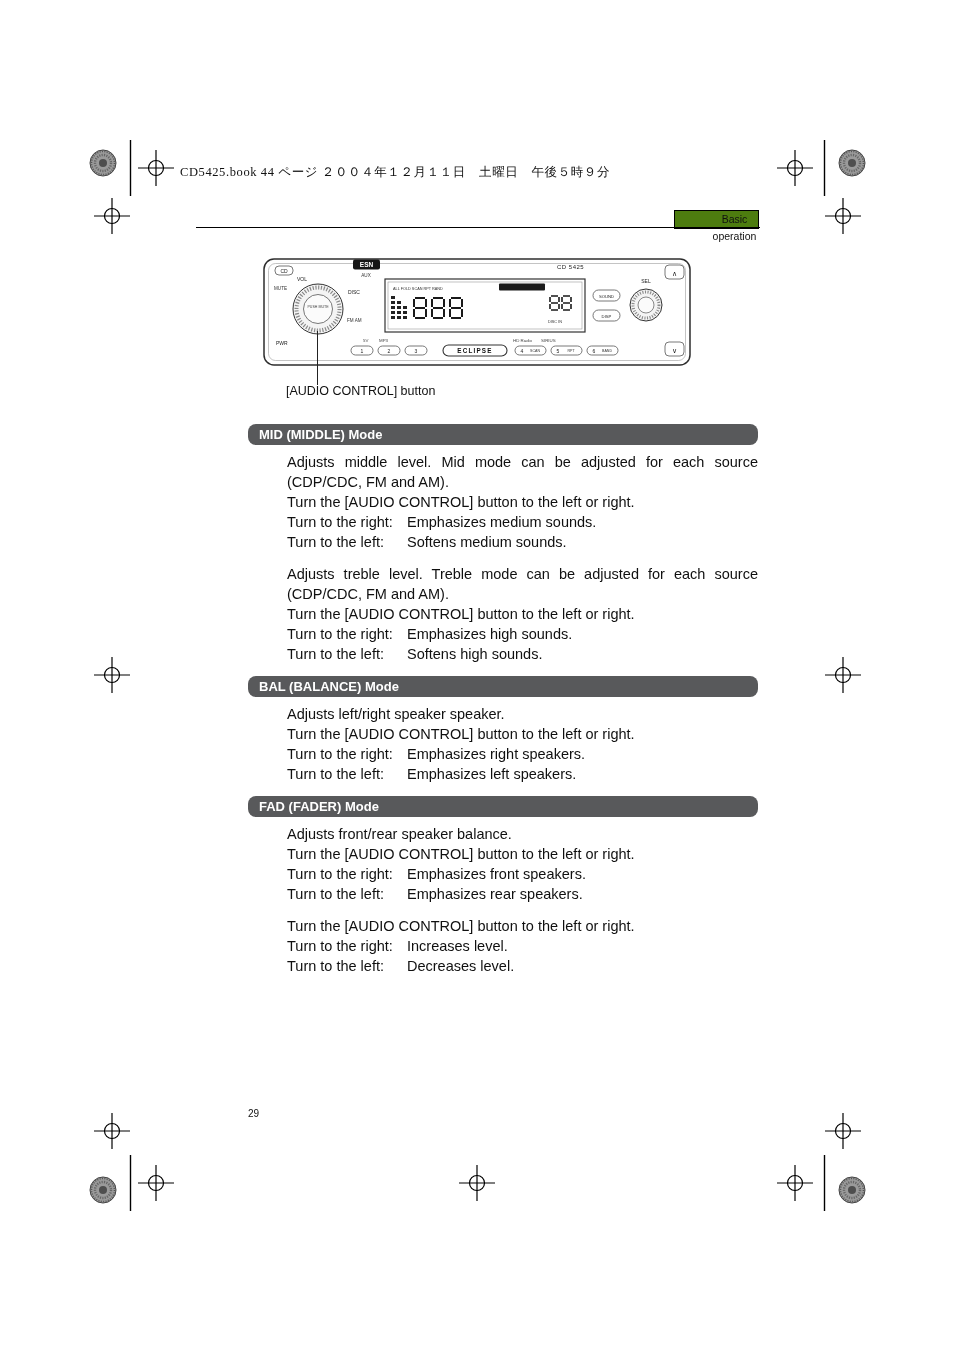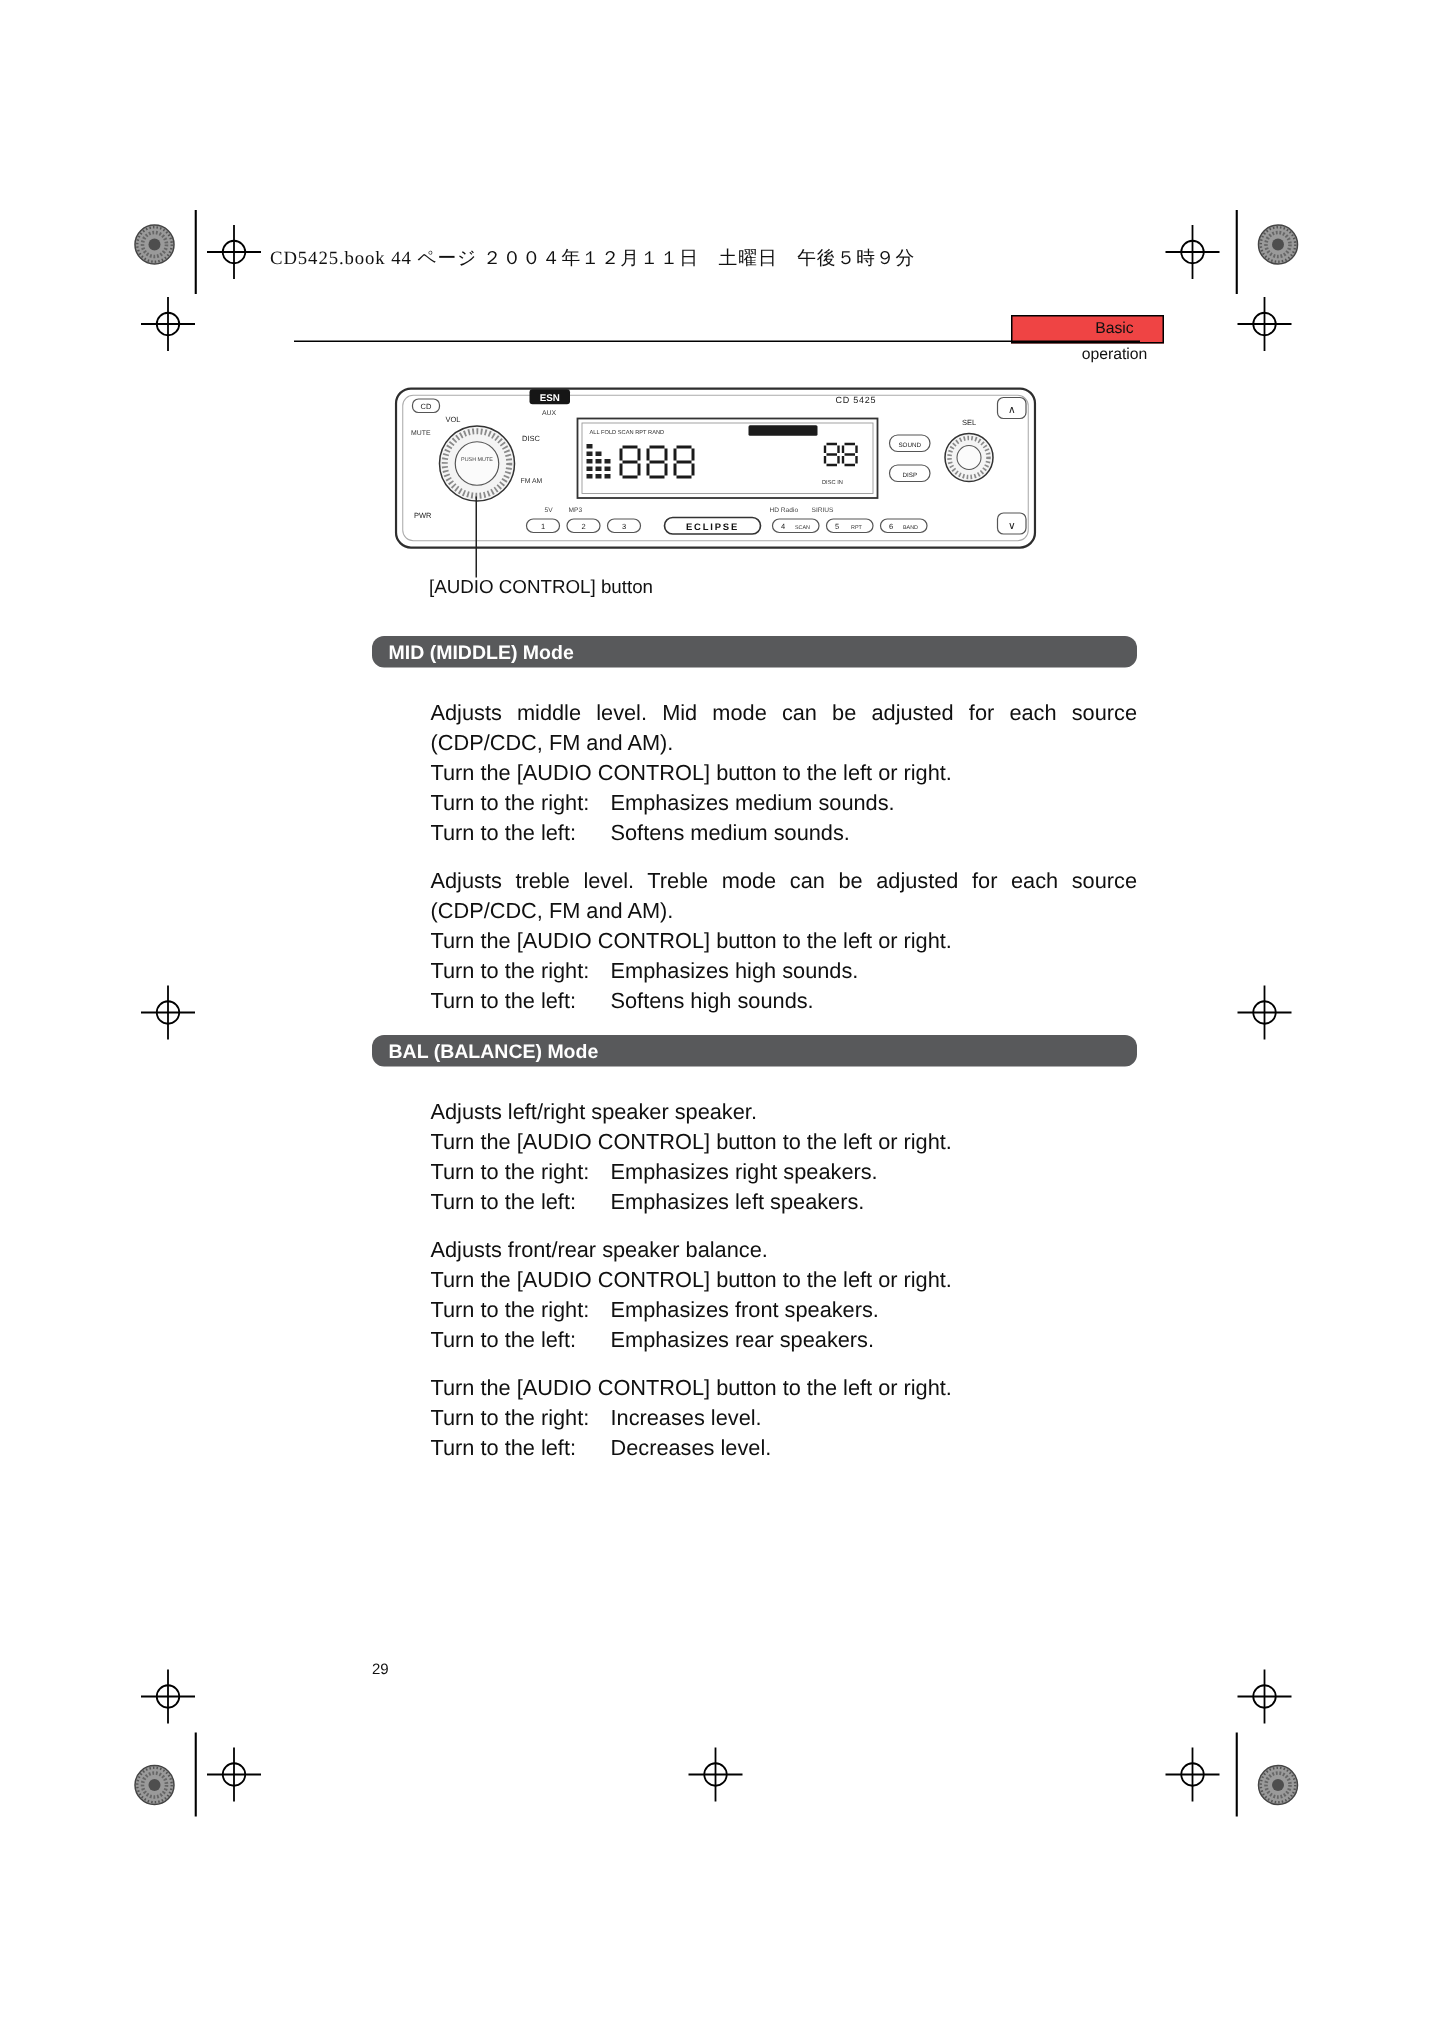--- a/index.html
+++ b/index.html
@@ -6,33 +6,33 @@
   html,body { background:#ffffff; }
   body { font-family:"Liberation Sans", sans-serif; color:#111; }
   .page { position:relative; width:954px; height:1351px; background:#fff; overflow:hidden; }
 
   .marks { position:absolute; left:0; top:0; width:954px; height:1351px; pointer-events:none; }
 
   .header-line { position:absolute; top:164px; left:180px;
     font-family:"Liberation Serif","DejaVu Serif",serif; font-size:12.5px; color:#111; letter-spacing:0.6px; }
 
   .top-rule { position:absolute; top:227px; left:196px; width:564px; border-top:1.6px solid #000; }
-  .chapter-tab { position:absolute; top:210px; left:674px; width:102px; height:19px;
-    border:1px solid #000; font-size:10.5px; line-height:17px; text-align:center; background:#ef4444;padding-left:36px; }
+  .chapter-tab { position:absolute; top:210px; left:674px; width:85px; height:19px;
+    border:1px solid #000; font-size:10.5px; line-height:17px; text-align:center; background:#4d7c0f;padding-left:36px; }
 
   .stereo { position:absolute; top:252px; left:263px; width:428px; height:120px; }
   .stereo svg { font-family:"Liberation Sans", sans-serif; }
 
   .leader { position:absolute; top:331px; left:317px; height:54px; width:0; border-left:1.2px solid #222; }
   .caption { position:absolute; top:384px; left:286px; font-size:12.5px; color:#111; }
 
   .content { position:absolute; top:424px; left:248px; width:510px; }
   .sec { margin-bottom:12px; }
   .sec-bar { height:21px; background:#58595b; border-radius:8px; color:#fff;
-    font-size:13px; font-weight:bold; line-height:21px; padding-left:11px; margin-bottom:21px; }
+    font-size:13px; font-weight:bold; line-height:21px; padding-left:11px; margin-bottom:7px; }
   .sec-body { margin-left:39px; font-size:14.5px; line-height:20px; color:#101010; }
   .intro { text-align:justify; }
   .row { display:flex; }
   .row .lbl { width:120px; flex:0 0 120px; }
 
   .page-num { position:absolute; top:1108px; left:248px; width:510px; text-align:left; font-size:10px; }
 </style>
 </head>
 <body>
 
@@ -248,20 +248,23 @@
           <span>Emphasizes right speakers.</span>
         </div>
         <div class="row">
           <span class="lbl">Turn to the left:</span>
           <span>Emphasizes left speakers.</span>
         </div>
       </div>
     </section>
 
     <section class="sec">
+      <div class="sec-bar">
+        <span>FAD (FADER) Mode</span>
+      </div>
       <div class="sec-body">
         <p class="intro">Adjusts front/rear speaker balance.</p>
         <p>Turn the [AUDIO CONTROL] button to the left or right.</p>
         <div class="row">
           <span class="lbl">Turn to the right:</span>
           <span>Emphasizes front speakers.</span>
         </div>
         <div class="row">
           <span class="lbl">Turn to the left:</span>
           <span>Emphasizes rear speakers.</span>

